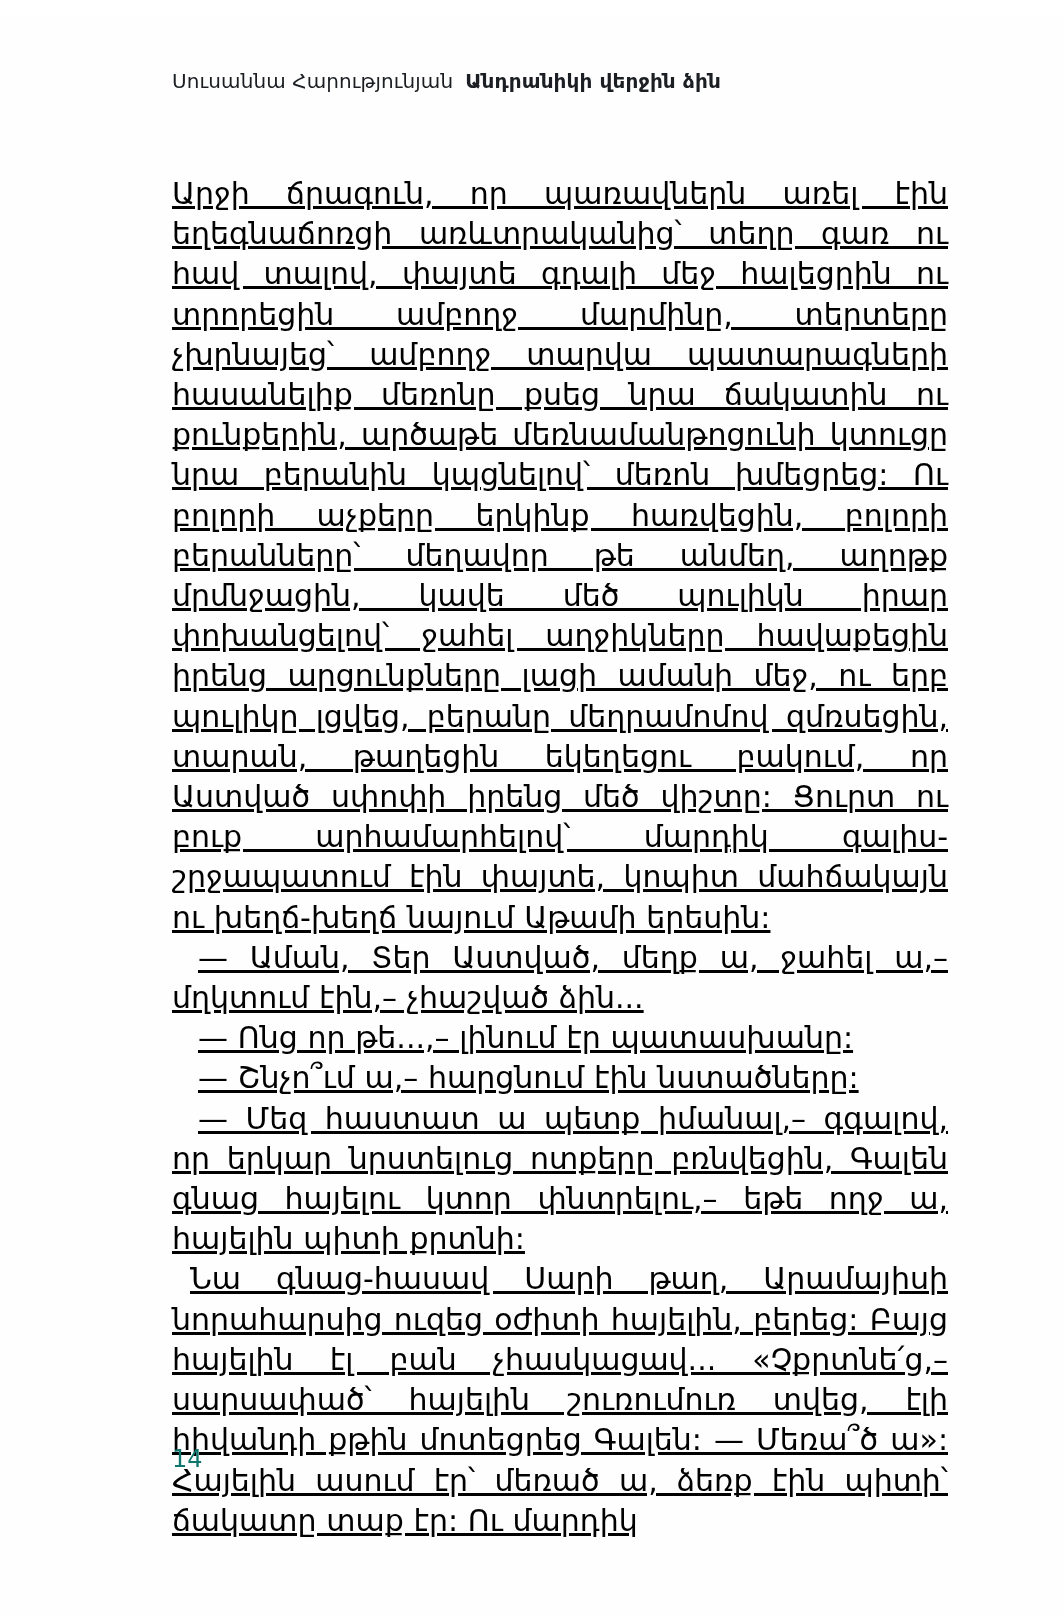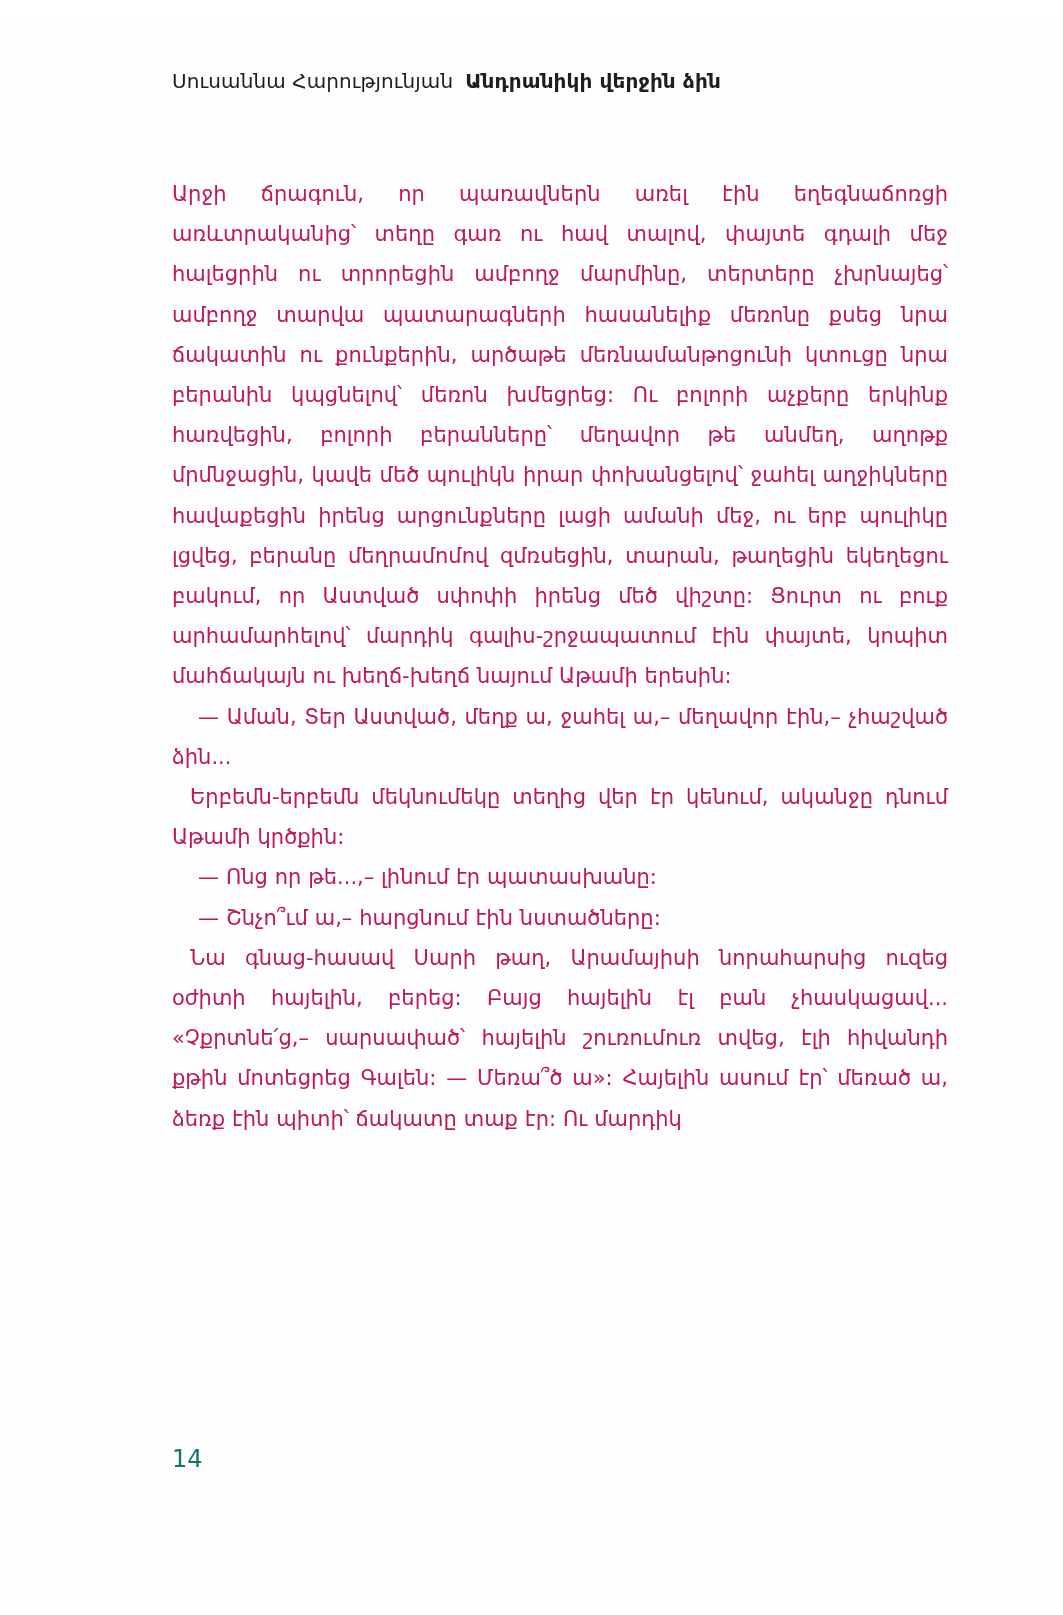--- a/index.html
+++ b/index.html
@@ -44,27 +44,28 @@
   
   .textblock {
     position: absolute;
     left: 172px;
     top: 158px;
     width: 776px;
   }
 
   .para {
     margin: 0;
-    font-size: 21px;
+    font-size: 30px;
     line-height: 40.2px;
     text-align: justify;
     text-justify: inter-word;
     word-spacing: 0.2px;
-    color: #be185d;
+    color: #000000;
     hyphens: manual;
+    text-decoration: underline;
   }
 
   
   .para.flush {
     text-indent: 0;
   }
   
   .para.indent {
     text-indent: 26px;
   }
@@ -86,22 +87,22 @@
 <body>
 
 <div class="page">
 
   <div class="running-header">
     <span class="author">Սուսաննա Հարությունյան</span><span class="title">Անդրանիկի վերջին ձին</span>
   </div>
 
   <div class="textblock">
     <p class="para flush">Արջի ճրագուն, որ պառավներն առել էին եղեգնաճոռցի առևտրականից՝ տեղը գառ ու հավ տալով, փայտե գդալի մեջ հալեցրին ու տրորեցին ամբողջ մարմինը, տերտերը չխրնայեց՝ ամբողջ տարվա պատարագների հասանելիք մեռոնը քսեց նրա ճակատին ու քունքերին, արծաթե մեռնամանթոցունի կտուցը նրա բերանին կպցնելով՝ մեռոն խմեցրեց: Ու բոլորի աչքերը երկինք հառվեցին, բոլորի բերանները՝ մեղավոր թե անմեղ, աղոթք մրմնջացին, կավե մեծ պուլիկն իրար փոխանցելով՝ ջահել աղջիկները հավաքեցին իրենց արցունքները լացի ամանի մեջ, ու երբ պուլիկը լցվեց, բերանը մեղրամոմով զմռսեցին, տարան, թաղեցին եկեղեցու բակում, որ Աստված սփոփի իրենց մեծ վիշտը: Ցուրտ ու բուք արհամարհելով՝ մարդիկ գալիս-շրջապատում էին փայտե, կոպիտ մահճակայն ու խեղճ-խեղճ նայում Աթամի երեսին:</p>
-    <p class="para indent">— Աման, Տեր Աստված, մեղք ա, ջահել ա,– մեղավոր էին,– չհաշված ձին...</p>
-    <p class="para indent-small">Երբեմն-երբեմն մեկնումեկը տեղից վեր էր կենում, ականջը դնում Աթամի կրծքին:</p>
+    <p class="para indent">— Աման, Տեր Աստված, մեղք ա, ջահել ա,– մղկտում էին,– չհաշված ձին...</p>
     <p class="para indent">—  Ոնց որ թե...,– լինում էր պատասխանը:</p>
     <p class="para indent">— Շնչո՞ւմ ա,– հարցնում էին նստածները:</p>
+    <p class="para indent">— Մեզ հաստատ ա պետք իմանալ,– գգալով, որ երկար նրստելուց ոտքերը բռնվեցին, Գալեն գնաց հայելու կտոր փնտրելու,– եթե ողջ ա, հայելին պիտի քրտնի:</p>
     <p class="para indent-small">Նա գնաց-հասավ Սարի թաղ, Արամայիսի նորահարսից ուզեց օժիտի հայելին, բերեց: Բայց հայելին էլ բան չհասկացավ... «Չքրտնե՛ց,– սարսափած՝ հայելին շուռումուռ տվեց, էլի հիվանդի քթին մոտեցրեց Գալեն: — Մեռա՞ծ ա»: Հայելին ասում էր՝ մեռած ա, ձեռք էին պիտի՝ ճակատը տաք էր: Ու մարդիկ</p>
   </div>
 
   <div class="folio">14</div>
 
 </div>
 
 </body></html>

